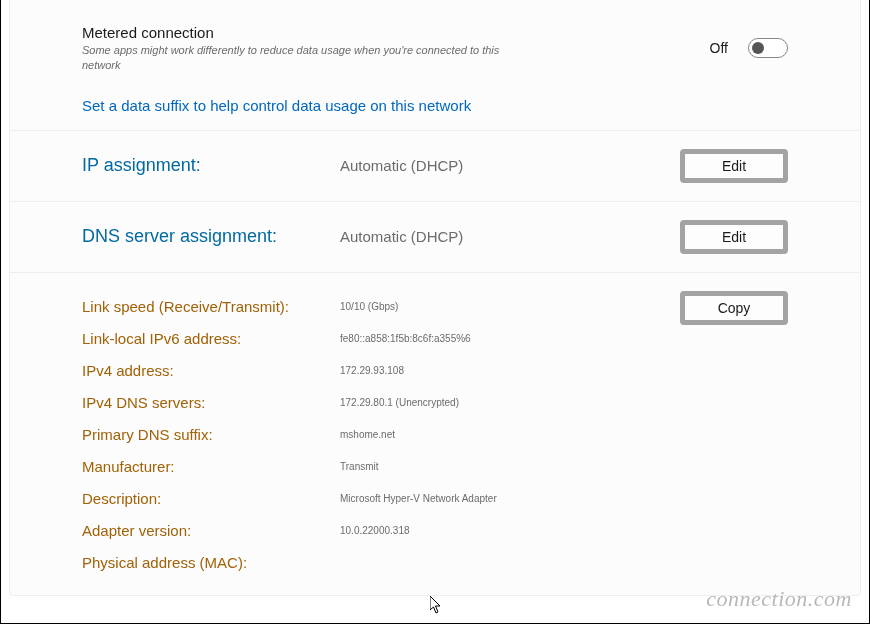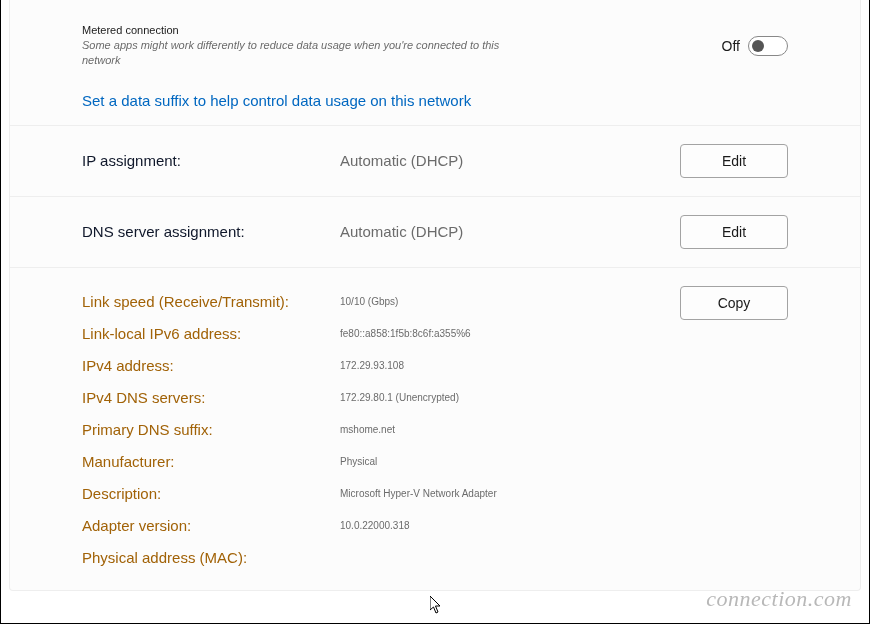--- a/index.html
+++ b/index.html
@@ -33,35 +33,35 @@
       border-bottom: 1px solid #eeeeee;
     }
     .metered-row {
       display: flex;
       align-items: center;
       justify-content: space-between;
       gap: 20px;
     }
     .metered-text { flex: 1; }
     .metered-title {
-      font-size: 11px;
+      font-size: 15px;
       color: #1a1a1a;
       margin-bottom: 2px;
     }
     .metered-sub {
       font-size: 11px;
       color: #6b6b6b;
       line-height: 1.35;
       max-width: 420px;
       font-style: italic;
     }
     .toggle-wrap {
       display: flex;
       align-items: center;
-      gap: 8px;
+      gap: 20px;
     }
     .toggle-label {
       font-size: 14px;
       color: #1a1a1a;
     }
     .toggle {
       width: 40px;
       height: 20px;
       border: 1px solid #888;
       border-radius: 10px;
@@ -88,32 +88,32 @@
       cursor: pointer;
     }
     .assign-row {
       display: flex;
       align-items: center;
       padding: 18px 72px;
       border-bottom: 1px solid #eeeeee;
     }
     .assign-label {
       width: 258px;
-      font-size: 15px;
-      color: #0f172a;
+      font-size: 18px;
+      color: #0369a1;
     }
     .assign-value {
       flex: 1;
       font-size: 15px;
       color: #6b6b6b;
     }
     .btn {
       min-width: 108px;
       height: 34px;
-      border: 1px solid #a3a3a3;
+      border: 5px solid #a3a3a3;
       background: #fdfdfd;
       border-radius: 4px;
       font-size: 14px;
       color: #1a1a1a;
       cursor: pointer;
       display: flex;
       align-items: center;
       justify-content: center;
       font-family: inherit;
     }
@@ -215,21 +215,21 @@
           <div class="detail-row">
             <div class="detail-label">IPv4 DNS servers:</div>
             <div class="detail-value">172.29.80.1 (Unencrypted)</div>
           </div>
           <div class="detail-row">
             <div class="detail-label">Primary DNS suffix:</div>
             <div class="detail-value">mshome.net</div>
           </div>
           <div class="detail-row">
             <div class="detail-label">Manufacturer:</div>
-            <div class="detail-value">Physical</div>
+            <div class="detail-value">Transmit</div>
           </div>
           <div class="detail-row">
             <div class="detail-label">Description:</div>
             <div class="detail-value">Microsoft Hyper-V Network Adapter</div>
           </div>
           <div class="detail-row">
             <div class="detail-label">Adapter version:</div>
             <div class="detail-value">10.0.22000.318</div>
           </div>
           <div class="detail-row">

